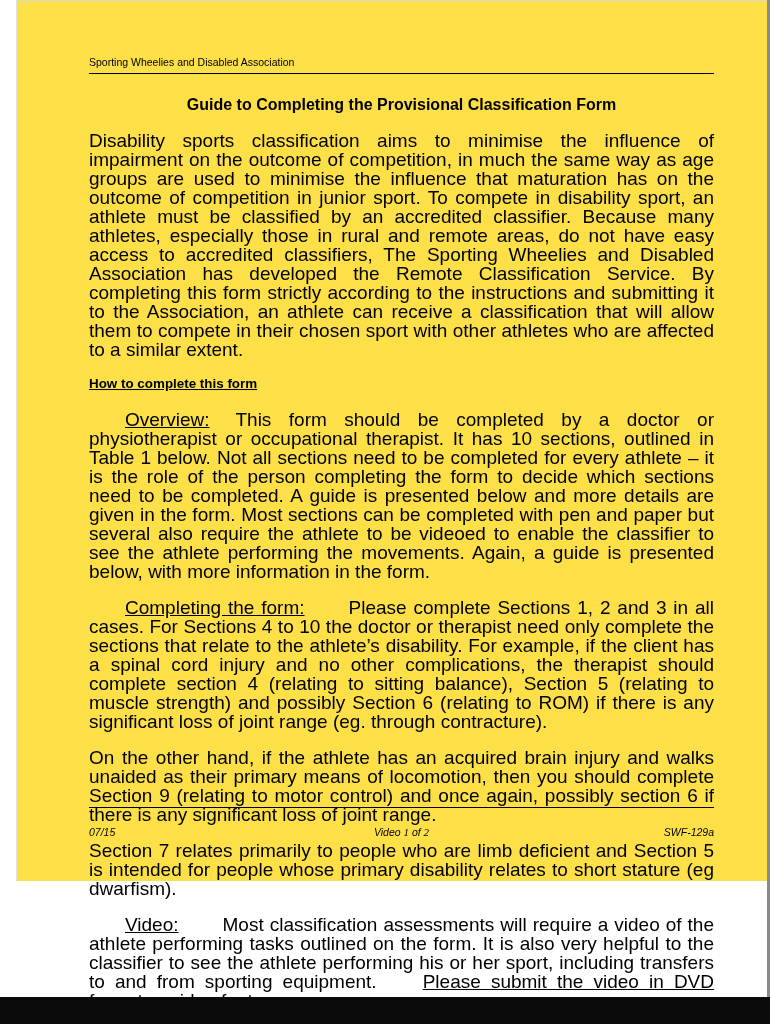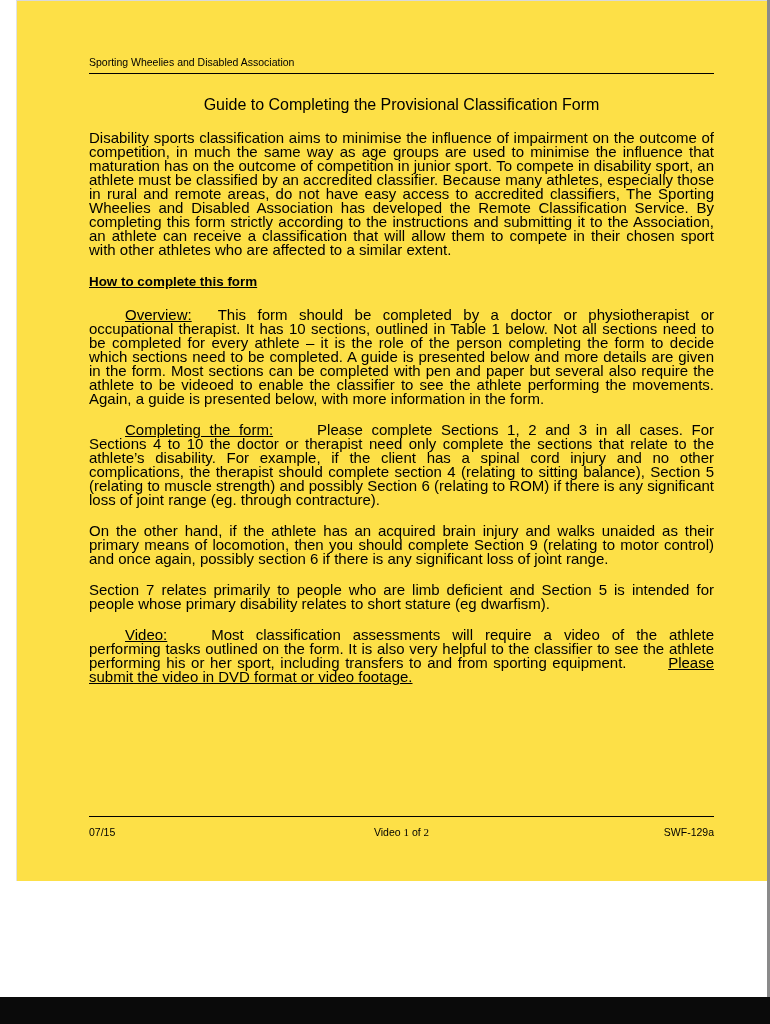--- a/index.html
+++ b/index.html
@@ -32,27 +32,27 @@
     line-height: 11px;
   }
   .header-rule {
     border: none;
     border-top: 1px solid #000000;
     margin: 5px 0 0 0;
   }
   h1.doc-title {
     font-size: 16px;
     line-height: 19px;
-    font-weight: normal;
+    font-weight: bold;
     text-align: center;
     margin: 21px 0 0 0;
   }
   p.body-par {
-    font-size: 15px;
-    line-height: 14px;
+    font-size: 19px;
+    line-height: 19px;
     text-align: justify;
     margin: 17px 0 0 0;
   }
   h2.section-heading {
     font-size: 13.4px;
     line-height: 16.5px;
     font-weight: bold;
     text-decoration: underline;
     margin: 17px 0 16px 0;
   }
@@ -65,26 +65,27 @@
     height: 1px;
   }
   .tab-sm { width: 26px; }
   .tab-lg { width: 44px; }
   .footer {
     position: absolute;
     left: 72px;
     right: 72px;
     bottom: 43px;
     border-top: 1px solid #000000;
-    padding-top: 9px;
+    padding-top: 18px;
     display: flex;
     justify-content: space-between;
     align-items: flex-start;
     font-size: 10.5px;
     line-height: 12px;
+    font-style: italic;
   }
   .footer .center {
     position: absolute;
     left: 0;
     right: 0;
     text-align: center;
   }
   .pagenum {
     font-family: "Liberation Serif", serif;
     font-size: 11px;

